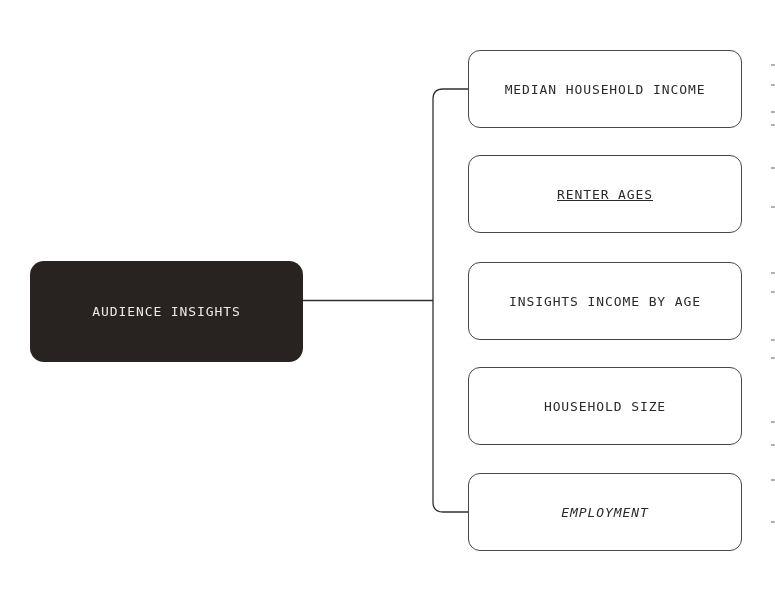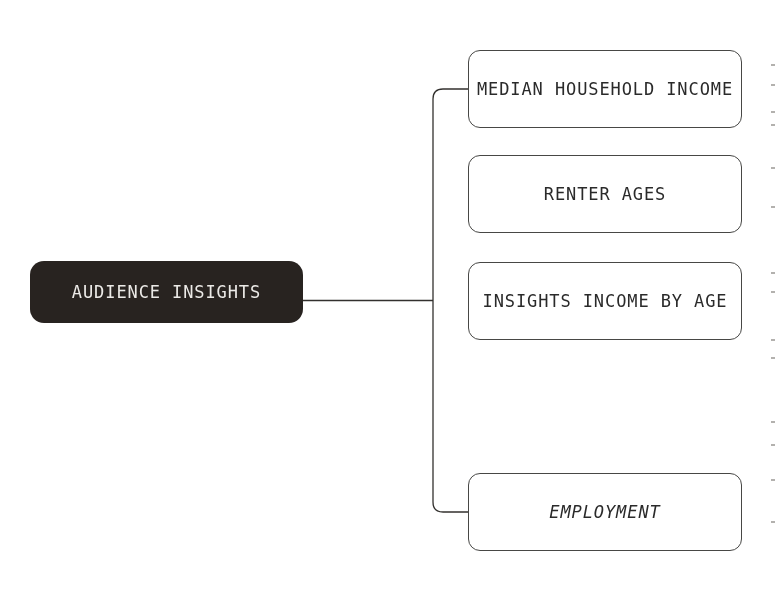--- a/index.html
+++ b/index.html
@@ -28,45 +28,45 @@
     stroke-width: 1.3;
     fill: none;
   }
   .node {
     position: absolute;
     display: flex;
     align-items: center;
     justify-content: center;
     text-align: center;
     box-sizing: border-box;
-    font-size: 17px;
+    font-size: 13px;
     letter-spacing: 0.9px;
     white-space: nowrap;
     cursor: default;
   }
   .node-root {
     left: 30px;
     top: 261px;
     width: 273px;
-    height: 62px;
+    height: 101px;
     background: var(--root-fill, #282320);
     color: var(--root-text, #eceae7);
     border-radius: 14px;
   }
   .node-child {
     left: 468px;
     width: 274px;
     height: 78px;
     background: var(--child-fill, #ffffff);
     color: var(--child-text, #2a2a2a);
     border: 1.3px solid var(--child-border, #474745);
     border-radius: 12px;
   }
   .node-child-1 { top: 50px; }
-  .node-child-2 { top: 155px; }
+  .node-child-2 { top: 155px; text-decoration: underline; }
   .node-child-3 { top: 262px; }
   .node-child-4 { top: 367px; }
   .node-child-5 { top: 473px; font-style: italic; }
   .edge-fragment {
     position: absolute;
     left: 771px;
     width: 4px;
     height: 2px;
     background: var(--edge-fragment, #b3b1ae);
   }
@@ -90,20 +90,23 @@
   </div>
 
   <div class="node node-child node-child-2">
     <span>RENTER AGES</span>
   </div>
 
   <div class="node node-child node-child-3">
     <span>INSIGHTS INCOME BY AGE</span>
   </div>
 
+  <div class="node node-child node-child-4">
+    <span>HOUSEHOLD SIZE</span>
+  </div>
 
   <div class="node node-child node-child-5">
     <span>EMPLOYMENT</span>
   </div>
 
 <div class="edge-fragment" style="top: 64px;"></div>
     <div class="edge-fragment" style="top: 84px;"></div>
     <div class="edge-fragment" style="top: 111px;"></div>
     <div class="edge-fragment" style="top: 124px;"></div>
     <div class="edge-fragment" style="top: 167px;"></div>

